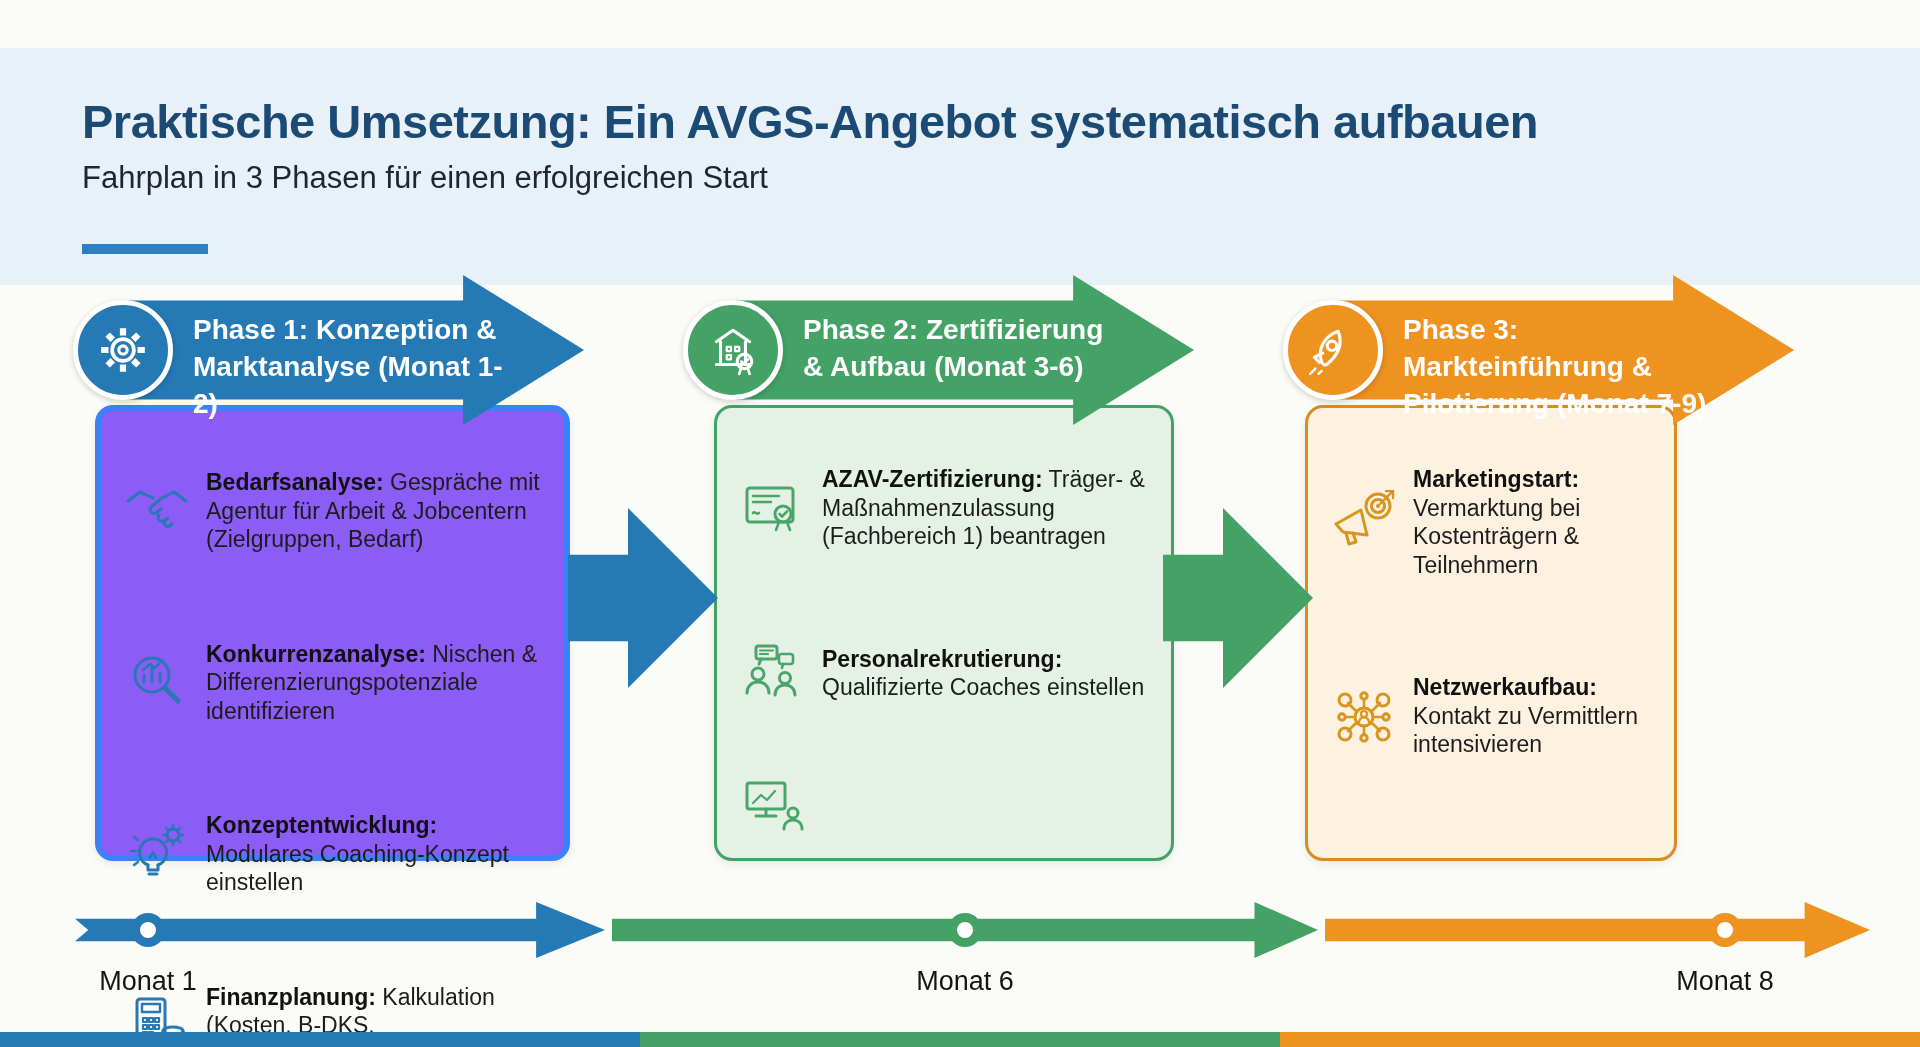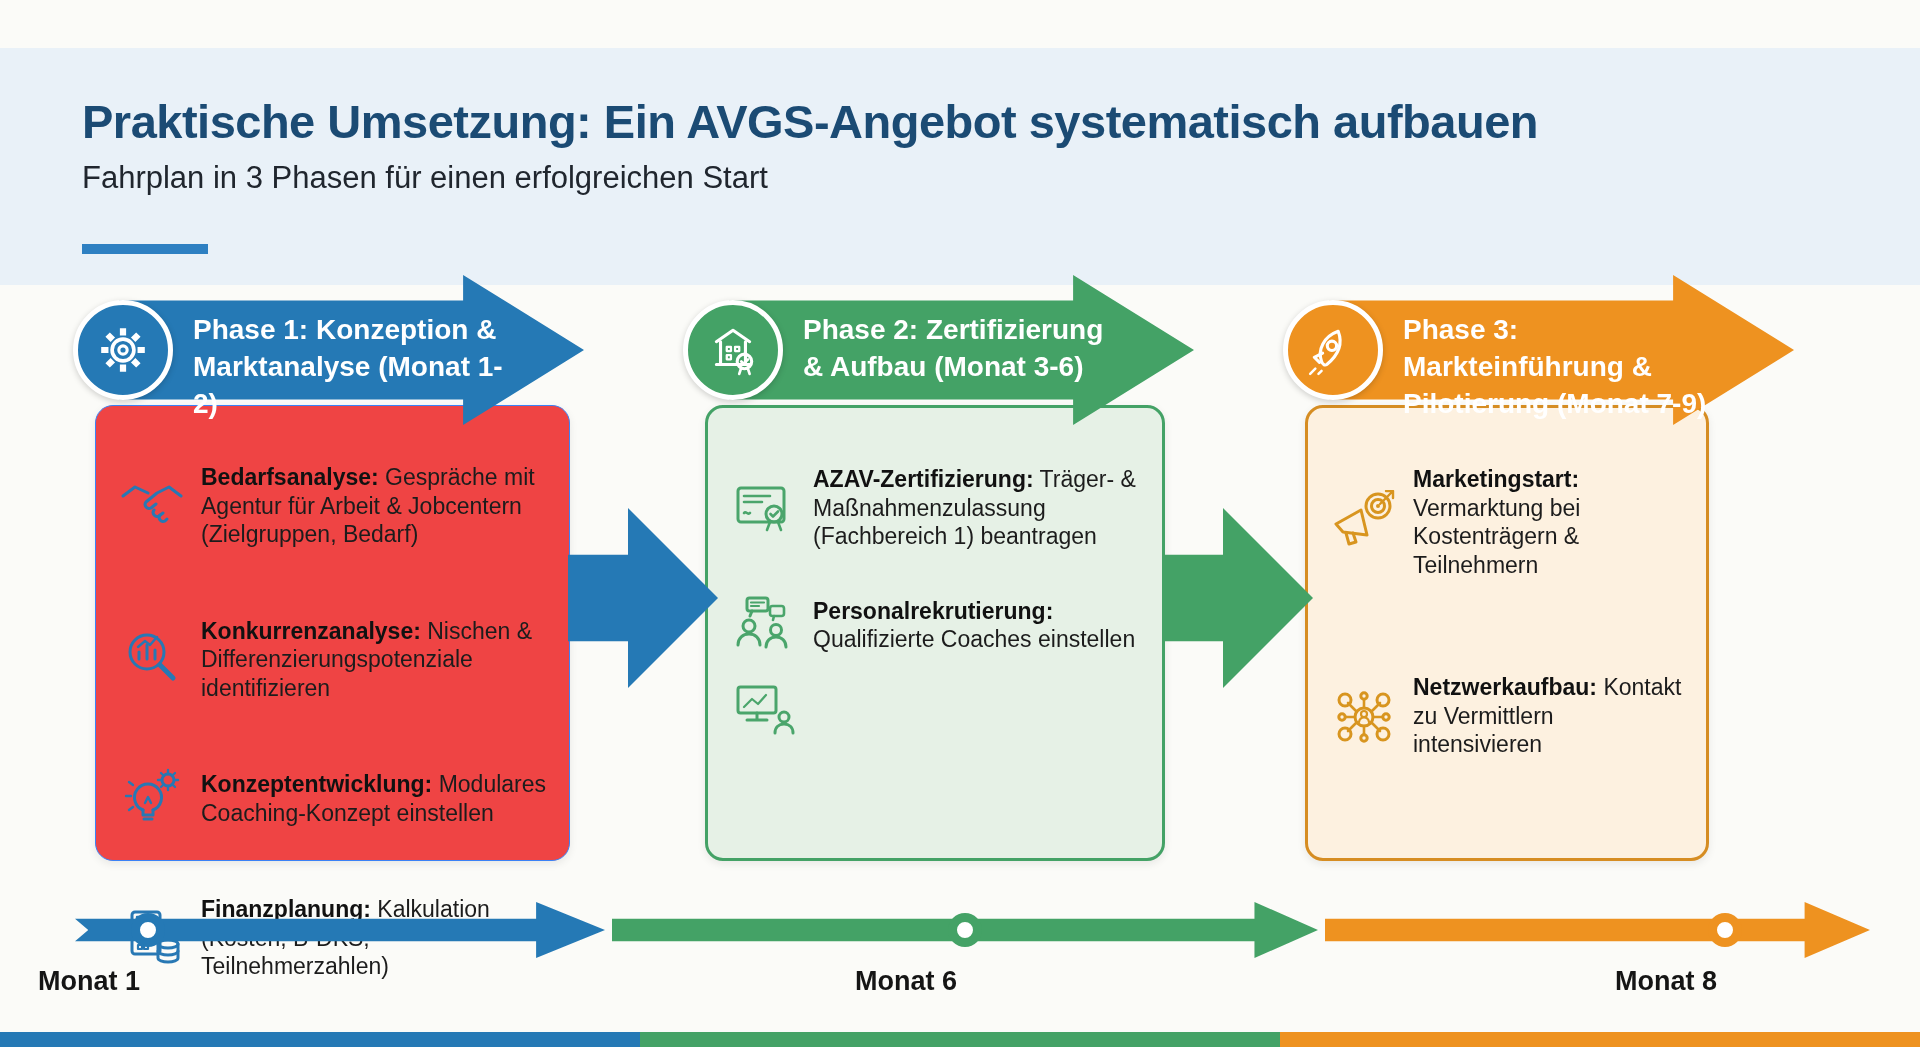--- a/index.html
+++ b/index.html
@@ -25,23 +25,23 @@
                font-size:28px;font-weight:bold;line-height:1.32;}
   .badge{position:absolute;left:-22px;top:25px;width:100px;height:100px;border-radius:50%;
          border:5px solid #fff;box-sizing:border-box;display:flex;align-items:center;justify-content:center;
          z-index:4;box-shadow:0 2px 6px rgba(0,0,0,.18);}
   .p1 .badge{background:#2579b5;}
   .p2 .badge{background:#44a266;}
   .p3 .badge{background:#ee9220;}
   
   .box{position:absolute;left:0;top:130px;height:456px;border-radius:18px;box-sizing:border-box;
        padding:34px 18px 20px 24px;display:flex;flex-direction:column;box-shadow:0 3px 8px rgba(0,0,0,.08);}
-  .p1 .box{width:475px;background:#ef4444;border:1px solid #3b82f6;gap:22px;}
-  .p2 .box{width:460px;background:#e6f1e6;border:3px solid #44a266;}
-  .p3 .box{width:404px;background:#fdf1e0;border:3px solid #d68d22;gap:48px;}
+  .p1 .box{width:475px;background:#8b5cf6;border:6px solid #3b82f6;gap:40px;}
+  .p2 .box{width:460px;background:#e6f1e6;border:3px solid #44a266;gap:48px;margin-left:9px;}
+  .p3 .box{width:372px;background:#fdf1e0;border:3px solid #d68d22;gap:48px;}
   .item{display:flex;align-items:center;gap:17px;}
   .item svg{flex:0 0 auto;}
   .p1 .item{color:#2878b4;}
   .p2 .item{color:#4aa56b;}
   .p3 .item{color:#d8951f;}
   .item-text{font-size:23px;line-height:1.24;color:#1c1c1c;}
   .item-text b{font-weight:bold;color:#111;}
   
   .chevron{position:absolute;width:150px;height:180px;z-index:5;
            clip-path:polygon(0 26%,40% 26%,40% 0,100% 50%,40% 100%,40% 74%,0 74%);
@@ -53,21 +53,21 @@
   .tl-blue{left:75px;width:530px;background:#2579b5;
            clip-path:polygon(0 30%,87% 30%,87% 0,100% 50%,87% 100%,87% 70%,0 70%,2.5% 50%);}
   .tl-green{left:612px;width:706px;background:#44a266;
            clip-path:polygon(0 30%,91% 30%,91% 0,100% 50%,91% 100%,91% 70%,0 70%);}
   .tl-orange{left:1325px;width:545px;background:#ee9220;
            clip-path:polygon(0 30%,88% 30%,88% 0,100% 50%,88% 100%,88% 70%,0 70%);}
   .tl-node{position:absolute;top:913px;width:34px;height:34px;border-radius:50%;background:#fff;box-sizing:border-box;z-index:6;}
   .tl-node.n1{left:131px;border:9px solid #2579b5;}
   .tl-node.n2{left:948px;border:9px solid #44a266;}
   .tl-node.n3{left:1708px;border:9px solid #ee9220;}
-  .tl-label{position:absolute;top:966px;width:220px;font-size:27px;font-weight:bold;color:#151515;}
+  .tl-label{position:absolute;top:966px;width:220px;text-align:center;font-size:27px;font-weight:normal;color:#151515;}
   .tl-label.l1{left:38px;}
   .tl-label.l2{left:855px;}
   .tl-label.l3{left:1615px;}
   
   .footer-bar{position:absolute;bottom:0;height:15px;width:640px;}
   .fb1{left:0;background:#2579b5;}
   .fb2{left:640px;background:#44a266;}
   .fb3{left:1280px;background:#ee9220;}
 </style>
 </head>

